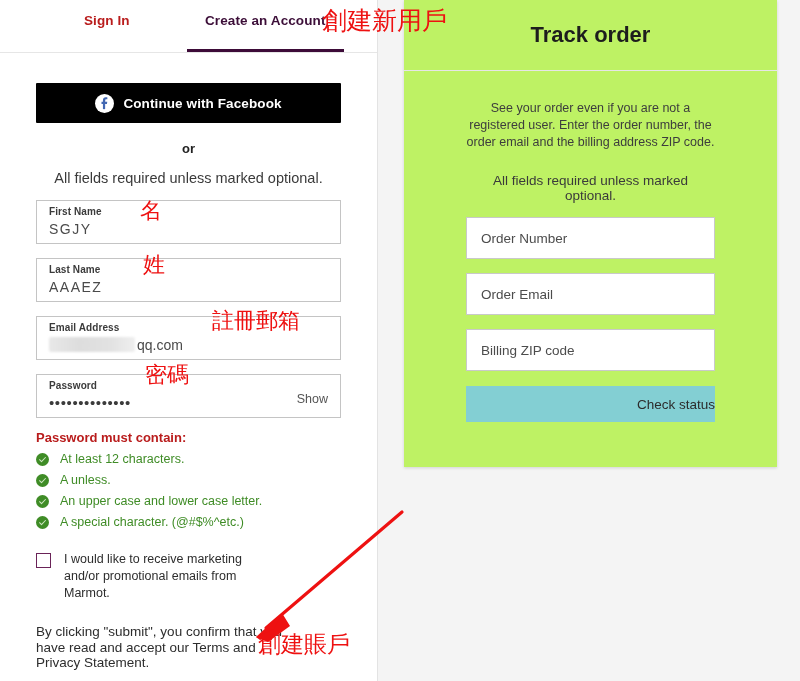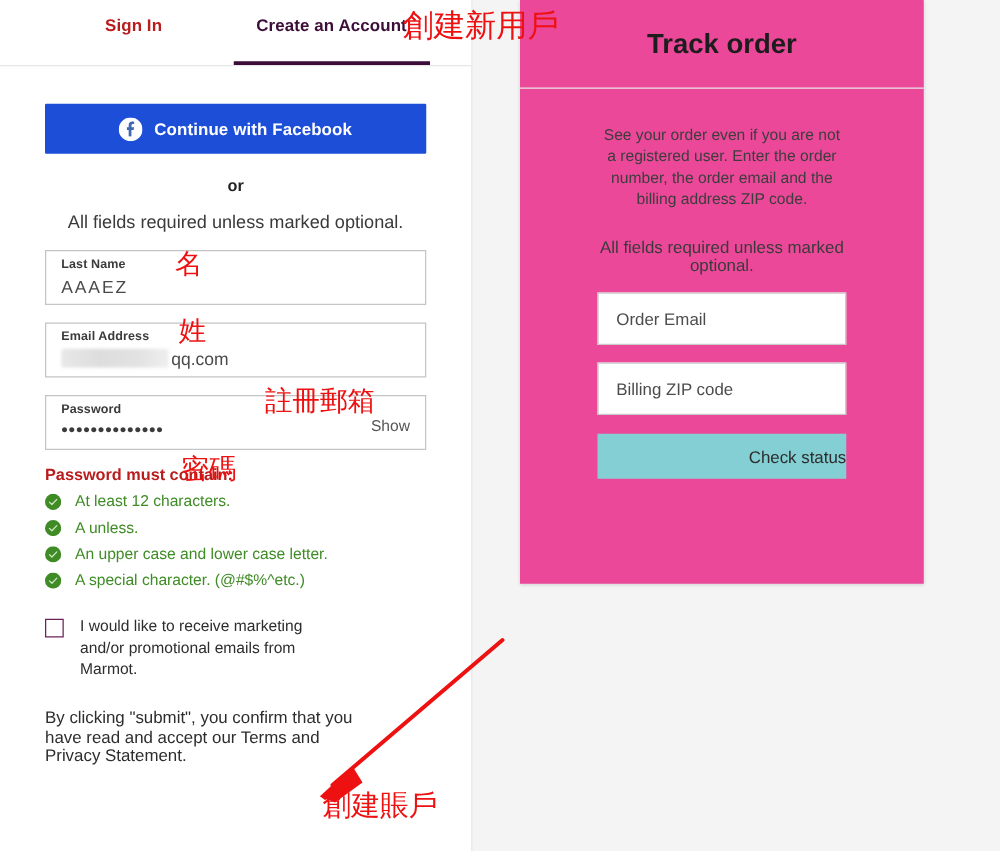--- a/index.html
+++ b/index.html
@@ -61,21 +61,21 @@
 
   #left-body {
     padding: 0 36px;
     position: relative;
   }
 
   
   #facebook-button {
     margin-top: 30px;
     height: 40px;
-    background: #1d4ed8;
+    background: #000000;
     display: flex;
     align-items: center;
     justify-content: center;
     cursor: pointer;
     border-radius: 1px;
   }
   #facebook-icon {
     width: 19px;
     height: 19px;
     margin-right: 9px;
@@ -214,25 +214,25 @@
     margin-top: 22px;
     font-size: 13.5px;
     color: #2d2d2d;
     line-height: 15.5px;
     max-width: 252px;
   }
 
   
   #right-card {
     position: absolute;
-    left: 416px;
+    left: 404px;
     top: 0;
-    width: 323px;
+    width: 373px;
     height: 467px;
-    background: #ec4899;
+    background: #bef264;
     box-shadow: 0 1px 3px rgba(0,0,0,.14);
     box-sizing: border-box;
   }
   #right-header {
     height: 70px;
     display: flex;
     align-items: center;
     justify-content: center;
     border-bottom: 1px solid #e6e6e6;
   }
@@ -333,20 +333,24 @@
         <circle cx="12" cy="12" r="12" fill="#ffffff"></circle>
         <path d="M15.1 12.6l.4-2.7h-2.6V8.1c0-.75.36-1.48 1.53-1.48h1.17V4.33s-1.06-.18-2.08-.18c-2.12 0-3.5 1.29-3.5 3.61v2.05H8.2v2.7h1.82v6.53a7.3 7.3 0 002.8 0V12.6h2.27z" fill="#4267b2"></path>
       </svg>
       <span id="facebook-label">Continue with Facebook</span>
     </div>
 
     <div id="or-divider">or</div>
 
     <div id="required-note">All fields required unless marked optional.</div>
 
+    <div class="filled-field">
+      <div class="fld-label">First Name</div>
+      <div class="fld-value">SGJY</div>
+    </div>
 
     <div class="filled-field">
       <div class="fld-label">Last Name</div>
       <div class="fld-value">AAAEZ</div>
     </div>
 
     <div class="filled-field">
       <div class="fld-label">Email Address</div>
       <div id="email-redaction"></div>
       <div id="email-domain">qq.com</div>
@@ -401,20 +405,23 @@
 
 <div id="right-card">
   <div id="right-header">
     <span id="track-order-title">Track order</span>
   </div>
   <div id="right-body">
     <div id="track-desc">See your order even if you are not a registered user. Enter the order number, the order email and the billing address ZIP code.</div>
     <div id="track-required-note">All fields required unless marked optional.</div>
 
     <div class="empty-field">
+      <span>Order Number</span>
+    </div>
+    <div class="empty-field">
       <span>Order Email</span>
     </div>
     <div class="empty-field">
       <span>Billing ZIP code</span>
     </div>
 
     <div id="check-status-button">
       <span id="check-status-label">Check status</span>
     </div>
   </div>

